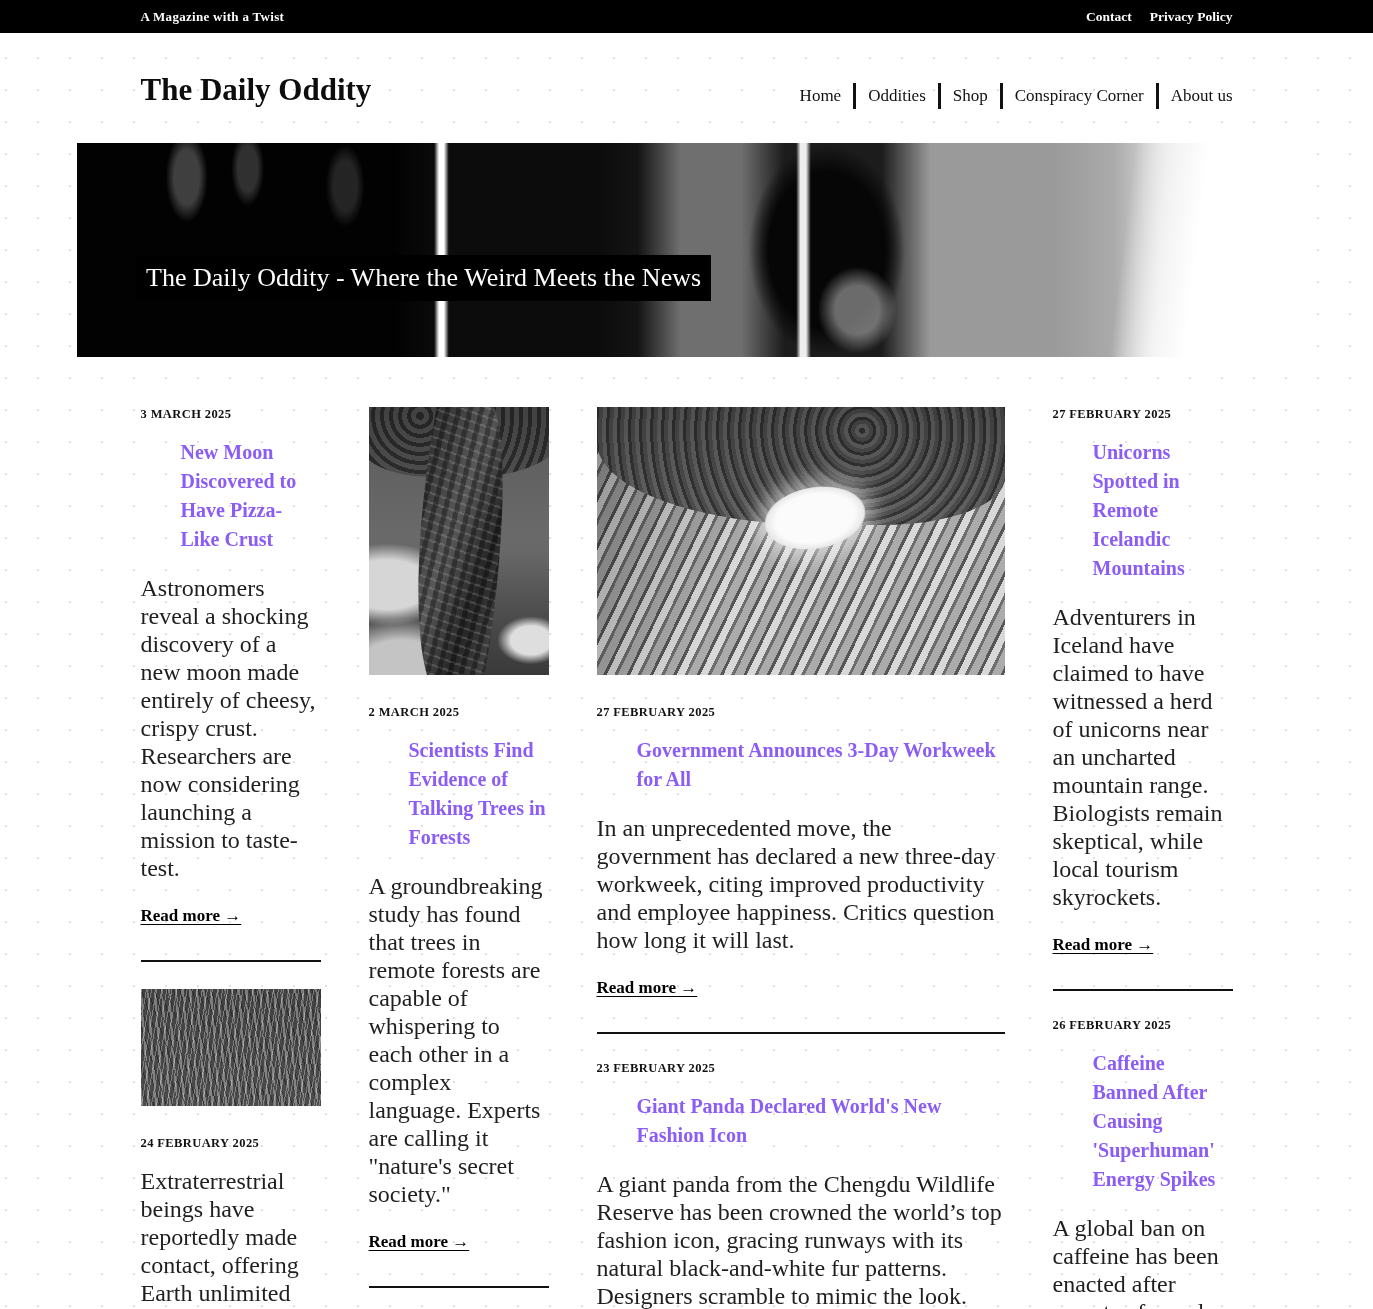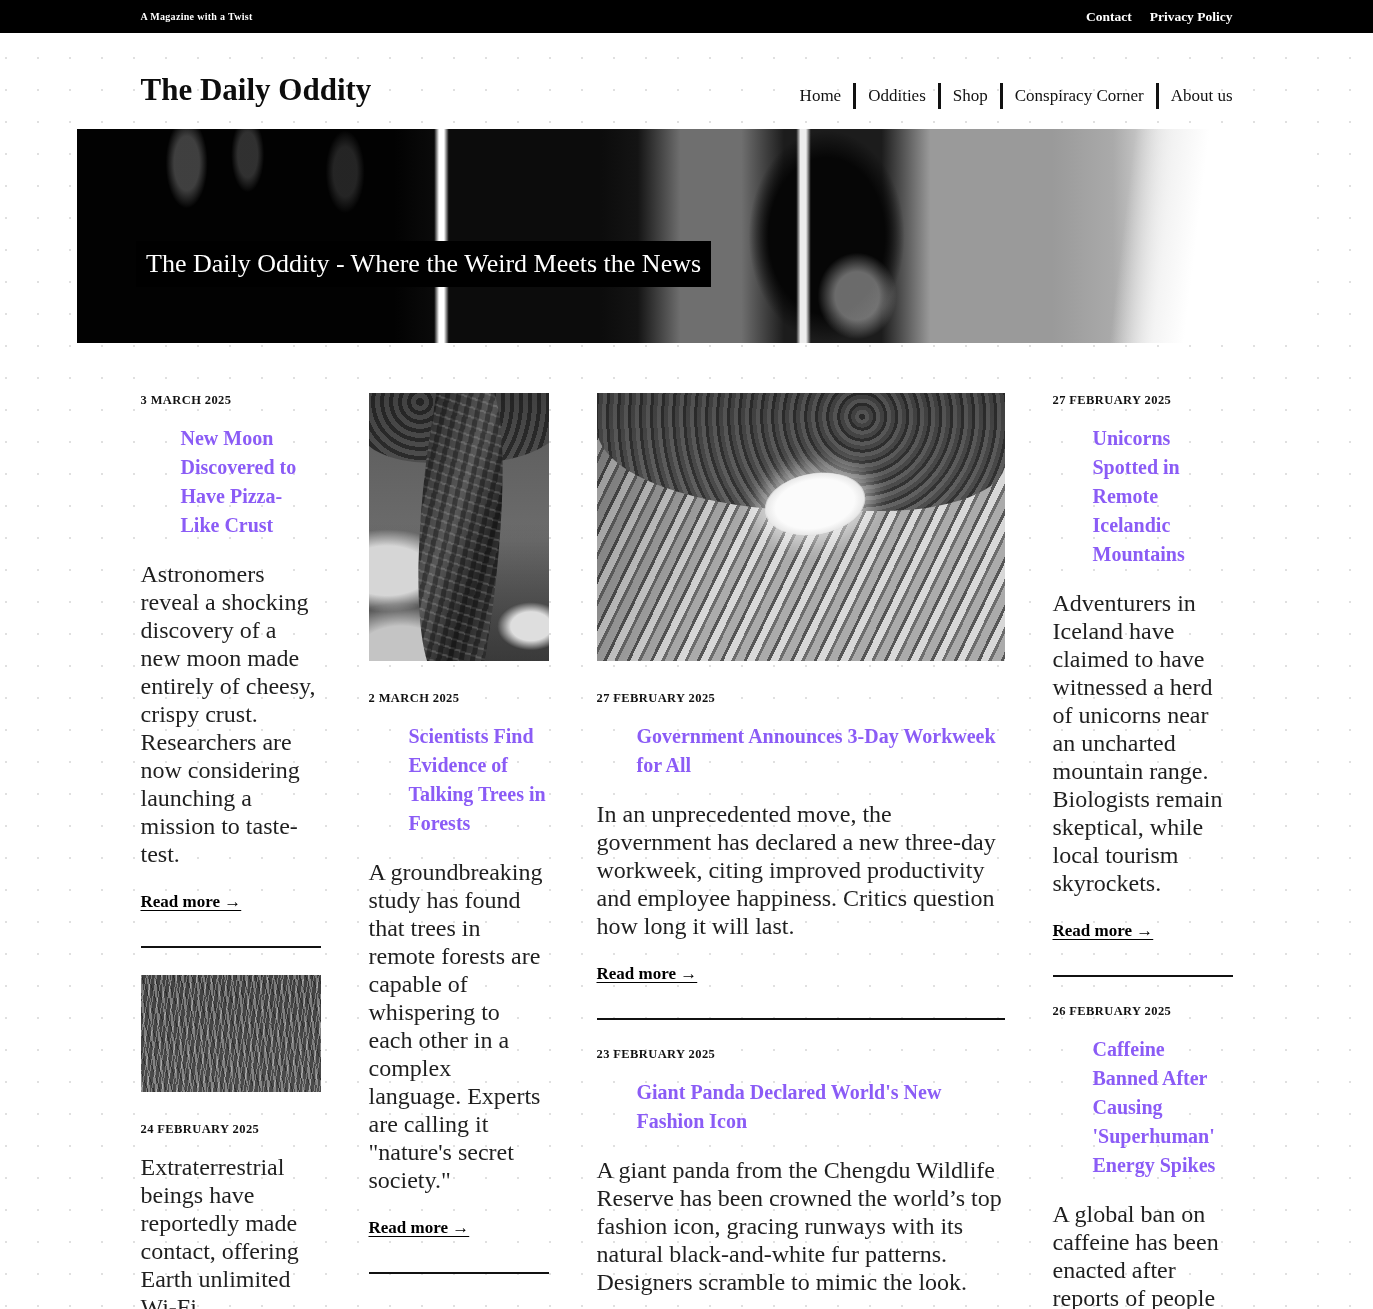--- a/index.html
+++ b/index.html
@@ -10,26 +10,26 @@
     background-color:#ffffff;
     background-image: radial-gradient(#e0e0e0 1.1px, rgba(255,255,255,0) 1.5px);
     background-size:32px 32px;
     background-position:22px 10px;
   }
   .container{ width:1092px; margin:0 auto; }
 
   
   .topbar{ background:#000; height:33px; }
   .topbar .container{ height:33px; display:flex; align-items:center; justify-content:space-between; }
-  .tagline{ color:#fff; font-size:10px; font-weight:bold; letter-spacing:.3px; }
+  .tagline{ color:#fff; font-size:13px; font-weight:bold; letter-spacing:.3px; }
   .topbar-links{ display:flex; gap:18px; }
   .topbar-links a{ color:#fff; font-size:13.5px; font-weight:bold; text-decoration:none; cursor:pointer; }
 
   
-  .header .container{ display:flex; align-items:center; justify-content:space-between; padding:38px 0 20px;text-align:center; }
+  .header .container{ display:flex; align-items:center; justify-content:space-between; padding:38px 0 34px;text-align:center; }
   .site-title{ font-size:31px; font-weight:bold; color:#0d0d0d; cursor:pointer; }
   .nav{ display:flex; align-items:center;margin-top:12px; }
   .nav a{ font-size:17px; color:#111; text-decoration:none; cursor:pointer; }
   .nav-sep{ width:3px; height:26px; background:#111; margin:0 12px; display:inline-block; }
 
   
   .hero{
     width:1219px; height:214px; margin:0 auto; position:relative; overflow:hidden;
     background:
       

